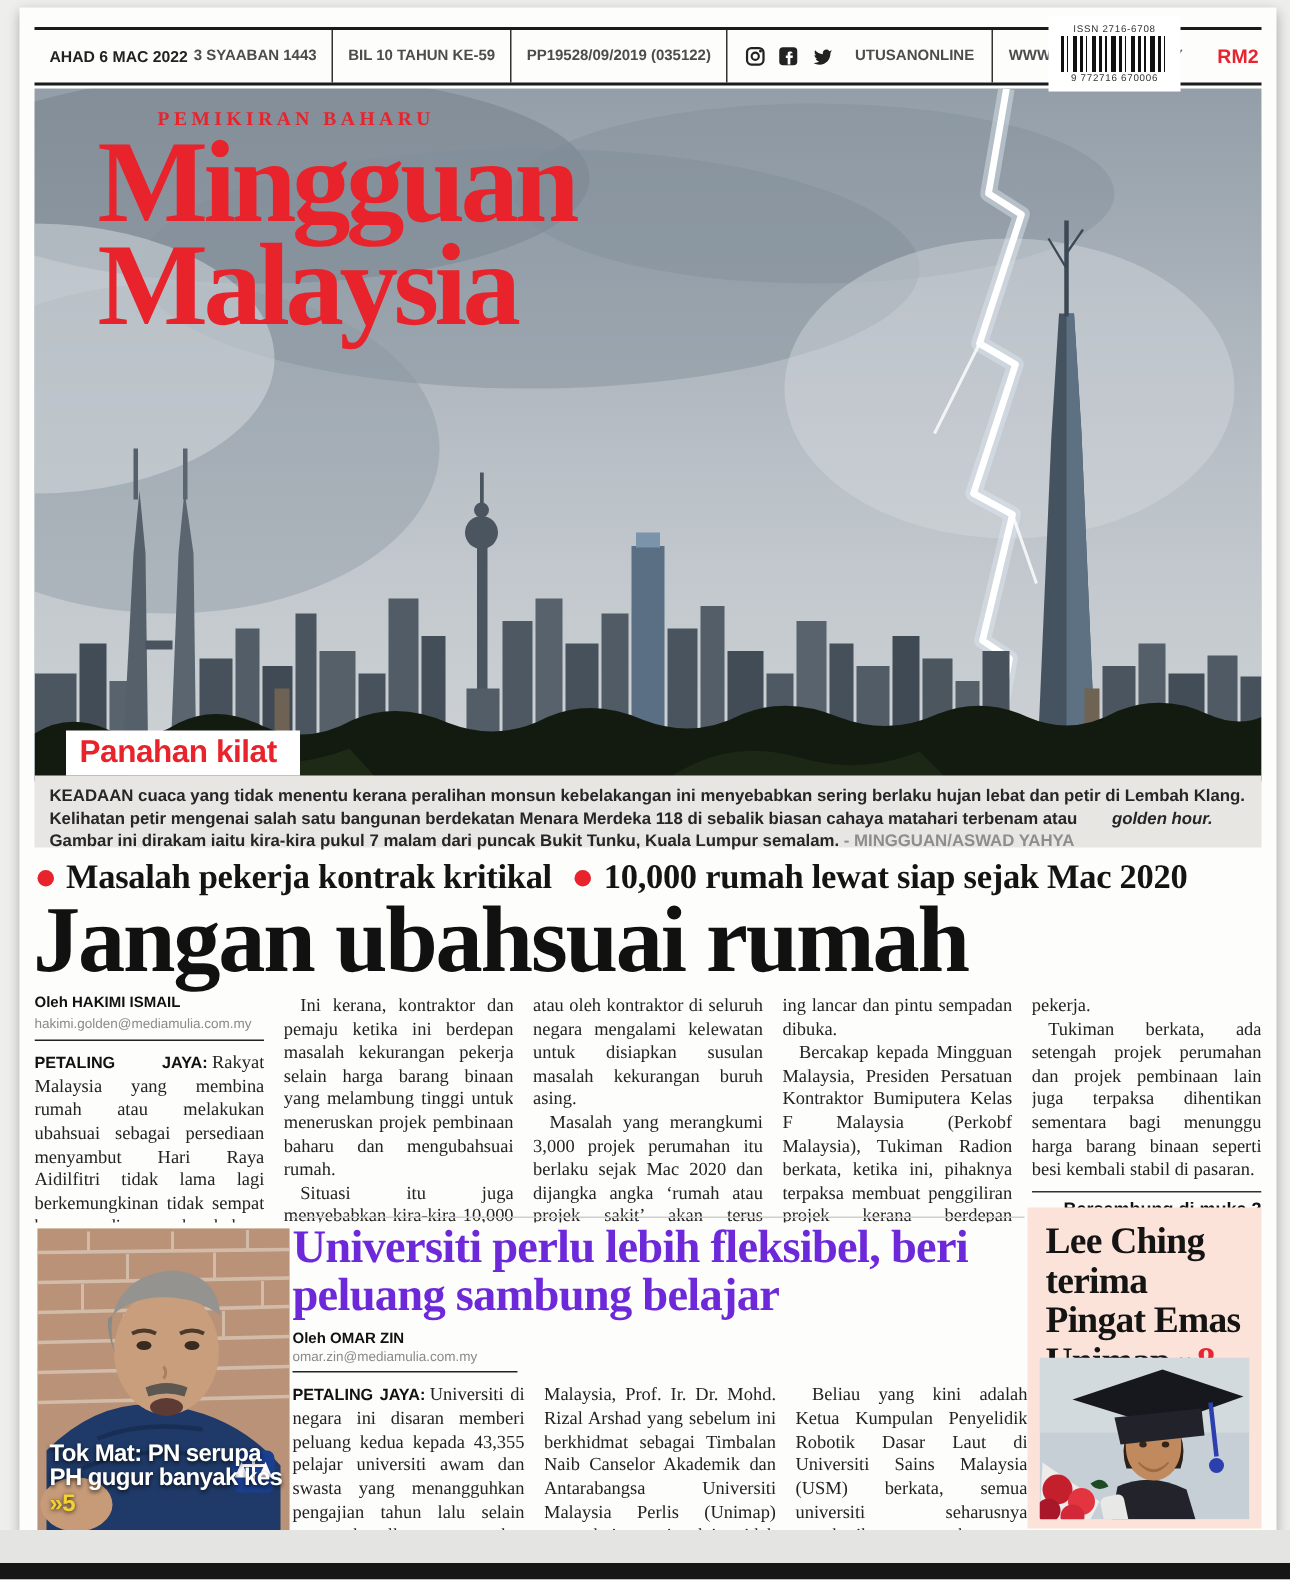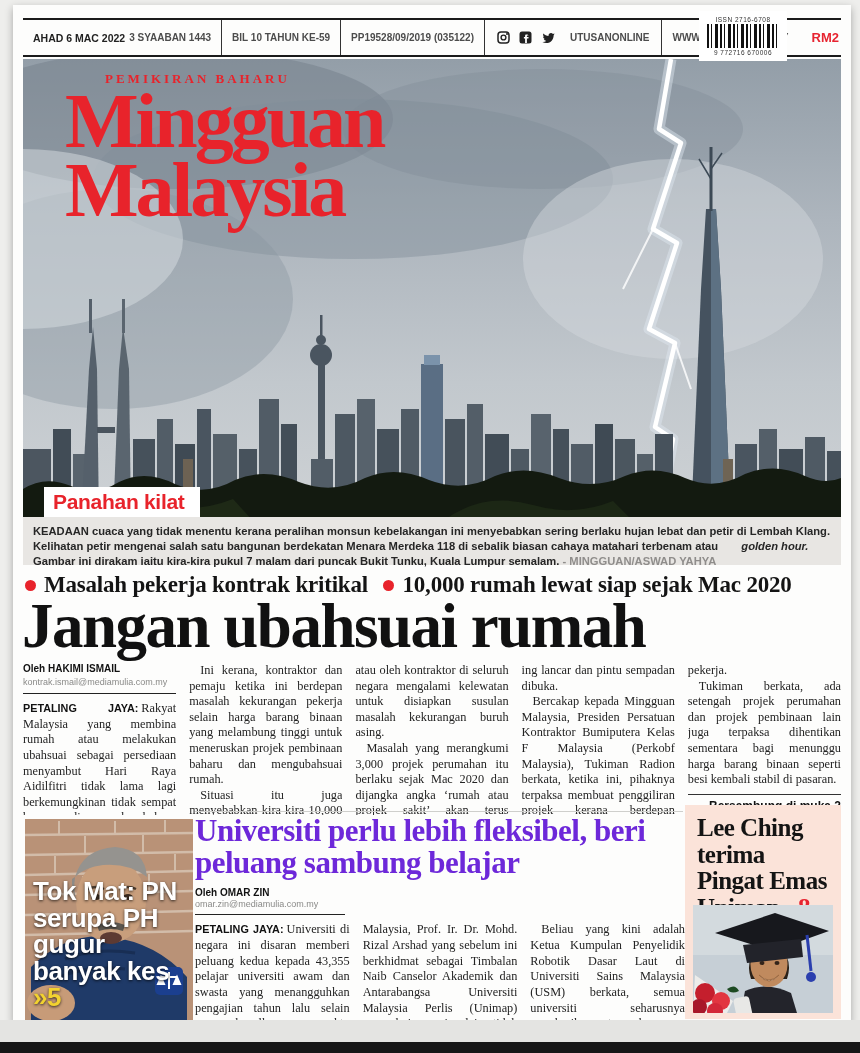--- a/index.html
+++ b/index.html
@@ -79,21 +79,21 @@
   .byline-email{font-size:9px;color:#8a8a88;font-family:"Liberation Sans",sans-serif;margin-top:1px;}
   .continued{border-top:1.5px solid #333;margin-top:6px;padding-top:4px;text-align:right;
     font-family:"Liberation Sans",sans-serif;font-weight:bold;font-size:12px;color:#111;}
 
   .art1-cols{position:absolute;left:10px;right:10px;top:658px;height:152px;display:flex;gap:13px;}
 
   
   .tokmat{position:absolute;left:12px;top:814px;width:168px;height:202px;overflow:hidden;background:#b98f72;}
   .tokmat svg{position:absolute;inset:0;width:100%;height:100%;}
   .tokmat-text{position:absolute;left:8px;bottom:10px;width:156px;z-index:2;
-    font-size:26px;font-weight:bold;line-height:1.02;color:#fff;letter-spacing:-.4px;
+    font-size:16px;font-weight:bold;line-height:1.02;color:#fff;letter-spacing:-.4px;
     text-shadow:0 1px 3px rgba(0,0,0,.75);}
   .tokmat-text .ref{color:#f2d230;}
 
   
   .divider-h{position:absolute;left:182px;top:806px;width:488px;height:1px;background:#cfcfcc;}
   .art2{position:absolute;left:182px;top:810px;width:490px;}
   .headline2{font-family:"Liberation Serif",serif;font-weight:bold;font-size:31px;
     letter-spacing:-.5px;line-height:1.04;color:#6d28d9;}
   .art2-cols{display:flex;gap:13px;height:108px;overflow:hidden;margin-top:6px;}
   .art2 .byline-wrap{margin-top:8px;width:150px;}
@@ -259,21 +259,21 @@
   <div class="kicker">
     <span class="dot"></span><span>Masalah pekerja kontrak kritikal</span>
     <span class="dot k2"></span><span>10,000 rumah lewat siap sejak Mac 2020</span>
   </div>
   <div class="headline1">Jangan ubahsuai rumah</div>
 
   <div class="art1-cols">
     <div class="bodycol">
       <div class="byline-block">
         <div class="byline">Oleh HAKIMI ISMAIL</div>
-        <div class="byline-email">kontrak.ismail@mediamulia.com.my</div>
+        <div class="byline-email">hakimi.golden@mediamulia.com.my</div>
       </div>
       <p class="noind"><span class="dateline">PETALING JAYA:</span><span>Rakyat Malaysia yang membina rumah atau melakukan ubahsuai sebagai persediaan menyambut Hari Raya Aidilfitri tidak lama lagi berkemungkinan tidak sempat beraya di rumah baharu masing-masing.</span></p>
     </div>
     <div class="bodycol">
       <p>Ini kerana, kontraktor dan pemaju ketika ini berdepan masalah kekurangan pekerja selain harga barang binaan yang melambung tinggi untuk meneruskan projek pembinaan baharu dan mengubahsuai rumah.</p>
       <p>Situasi itu juga menyebabkan kira-kira 10,000 unit rumah sama ada dibina persendirian</p>
     </div>
     <div class="bodycol">
       <p class="noind">atau oleh kontraktor di seluruh negara mengalami kelewatan untuk disiapkan susulan masalah kekurangan buruh asing.</p>
       <p>Masalah yang merangkumi 3,000 projek perumahan itu berlaku sejak Mac 2020 dan dijangka angka ‘rumah atau projek sakit’ akan terus meningkat sehingga kemasukan warga as-</p>

